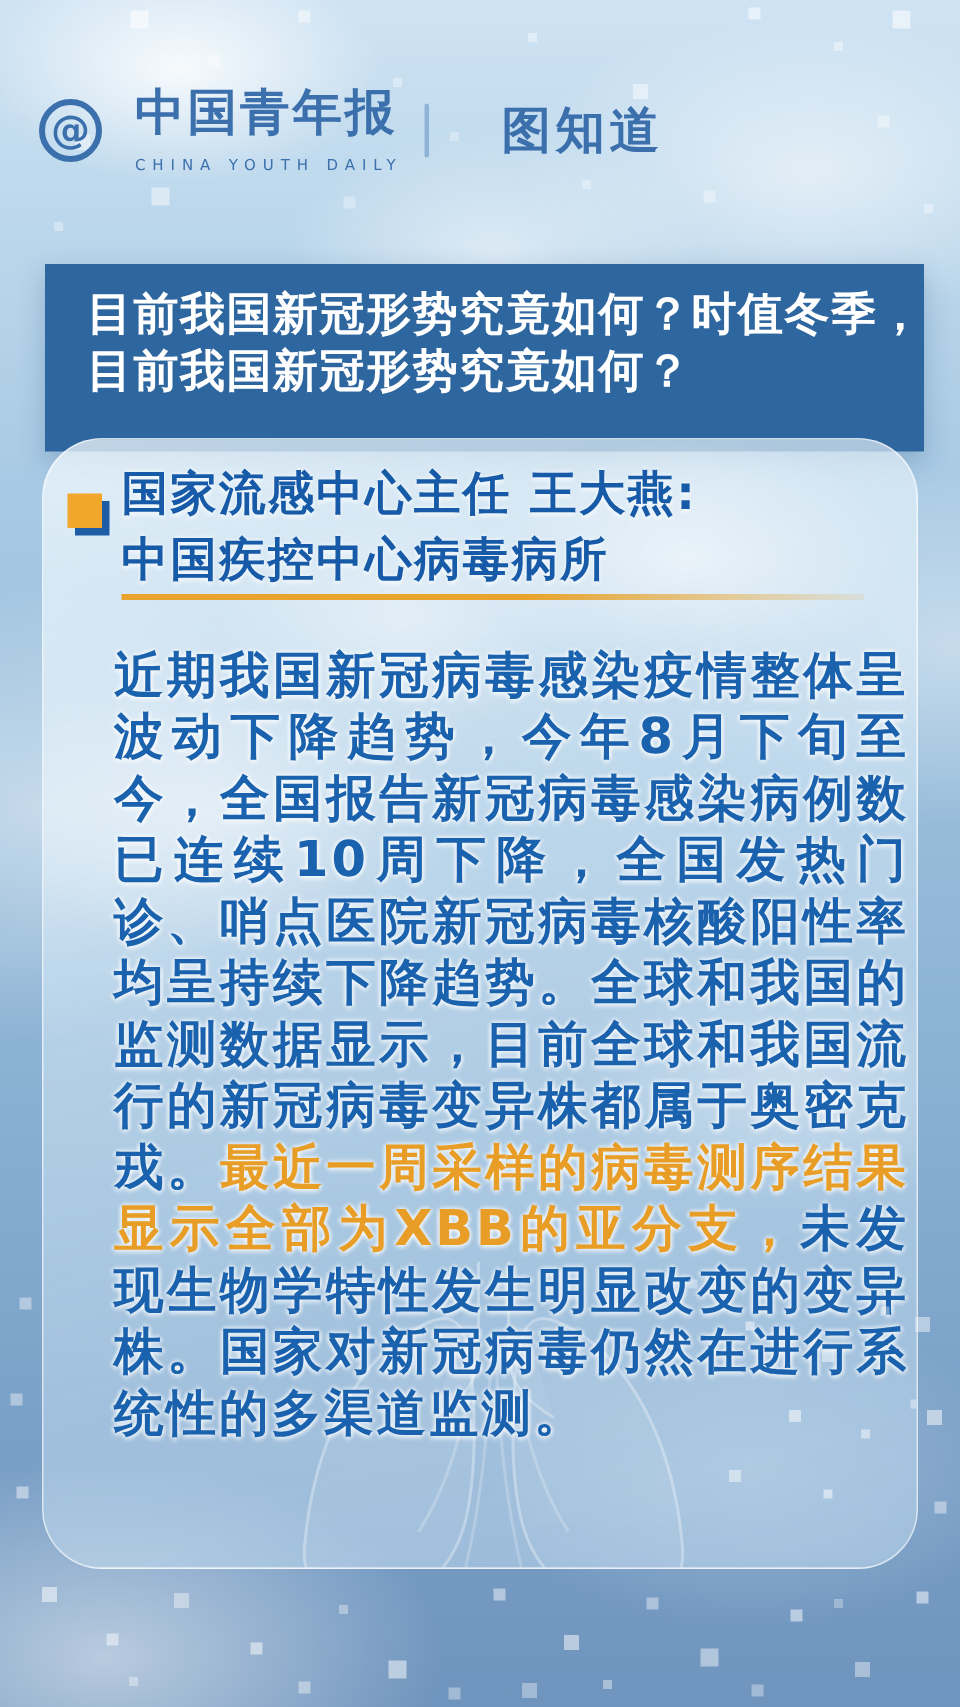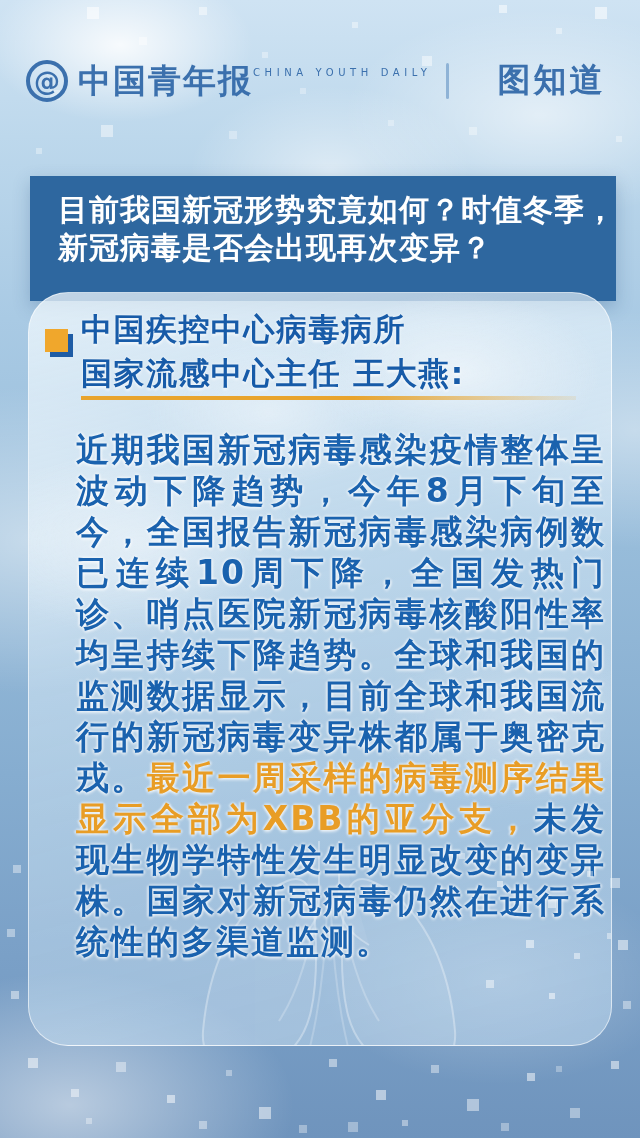--- a/index.html
+++ b/index.html
@@ -46,21 +46,21 @@
     468px 588px 0 0 rgba(255,255,255,.5), 520px 608px 0 1px rgba(255,255,255,.45),
     558px 578px 0 0 rgba(255,255,255,.4), 498px 648px 0 1px rgba(255,255,255,.5),
     545px 660px 0 0 rgba(255,255,255,.45), 578px 640px 0 0 rgba(255,255,255,.4),
     458px 688px 0 1px rgba(255,255,255,.45), 520px 700px 0 0 rgba(255,255,255,.5),
     430px 560px 0 0 rgba(255,255,255,.35);}
 
   
   .logo{position:absolute;left:26px;top:58px;display:flex;align-items:center;color:var(--brand-blue,#3b70ad);}
   .at-badge{width:42px;height:42px;border:4px solid var(--brand-blue,#3b70ad);border-radius:50%;
     display:flex;align-items:center;justify-content:center;font-weight:bold;font-size:26px;box-sizing:border-box;}
-  .logo-main{margin-left:10px;display:flex;flex-direction:row;}
+  .logo-main{margin-left:22px;display:flex;flex-direction:column;gap:11px;}
   .logo-cn{font-size:33px;font-weight:bold;letter-spacing:2px;line-height:33px;}
   .logo-en{font-size:10px;font-weight:normal;letter-spacing:4.6px;margin-top:3px;}
   .logo-sep{width:3px;height:36px;background:#8fb3d6;border-radius:2px;margin:0 15px;}
   .logo-brand{font-size:33px;font-weight:bold;letter-spacing:3px;margin-left:33px;}
 
   
   .banner{position:absolute;left:30px;top:176px;width:582px;height:125px;display:flex;}
   .banner-gold{width:10px;height:100%;background:var(--gold,#e2a23c);}
   .banner-box{flex:1;background:var(--header-box-blue,#2e679f);color:#fff;
     padding:15px 0 0 28px;box-sizing:border-box;box-shadow:0 6px 16px rgba(30,70,120,.25);}
@@ -106,29 +106,29 @@
       <div class="logo-en">CHINA YOUTH DAILY</div>
     </div>
     <div class="logo-sep"></div>
     <div class="logo-brand">图知道</div>
   </div>
 
   <div class="banner">
     <div class="banner-gold"></div>
     <div class="banner-box">
       <div class="banner-line">目前我国新冠形势究竟如何？时值冬季，</div>
-      <div class="banner-line">新冠病毒是否会出现再次变异？</div>
+      <div class="banner-line">目前我国新冠形势究竟如何？</div>
     </div>
   </div>
 
   <div class="card">
     <div class="bullet"></div>
     <div class="speaker">
+      <div>国家流感中心主任 王大燕:</div>
       <div>中国疾控中心病毒病所</div>
-      <div>国家流感中心主任 王大燕:</div>
     </div>
     <div class="gold-underline"></div>
 
     <svg class="lungs" width="320" height="230" viewBox="0 0 320 230">
       <g fill="rgba(255,255,255,0.10)" stroke="rgba(255,255,255,0.55)" stroke-width="2">
         <path d="M150 0 L150 60 C150 80 140 92 120 104"></path>
         <path d="M170 0 L170 60 C170 80 180 92 200 104"></path>
         <path d="M118 40 C70 60 40 120 34 190 C32 216 48 230 76 228 C110 226 134 206 142 170 C150 134 148 70 140 48 C136 38 128 36 118 40 Z"></path>
         <path d="M202 40 C250 60 280 120 286 190 C288 216 272 230 244 228 C210 226 186 206 178 170 C170 134 172 70 180 48 C184 38 192 36 202 40 Z"></path>
         <path d="M150 60 C140 110 130 150 110 180" fill="none" stroke="rgba(255,255,255,0.4)"></path>

